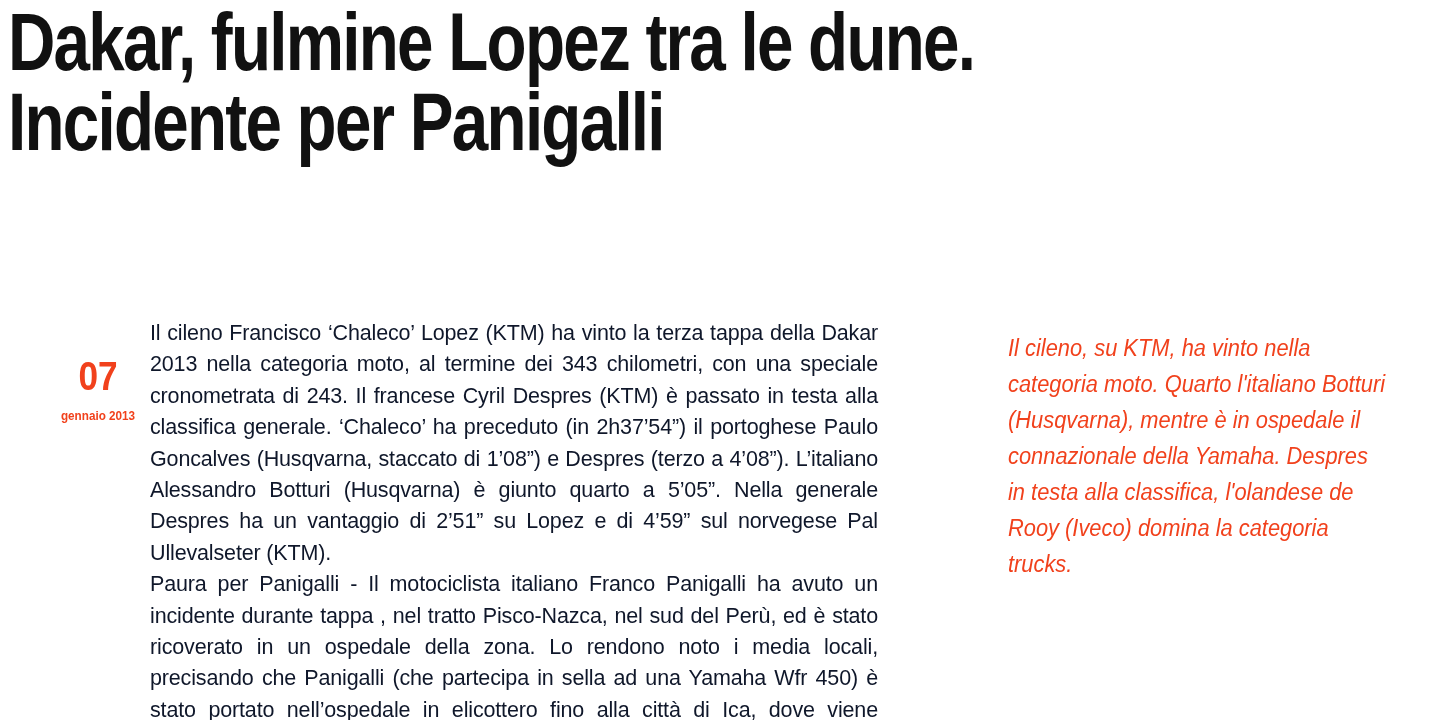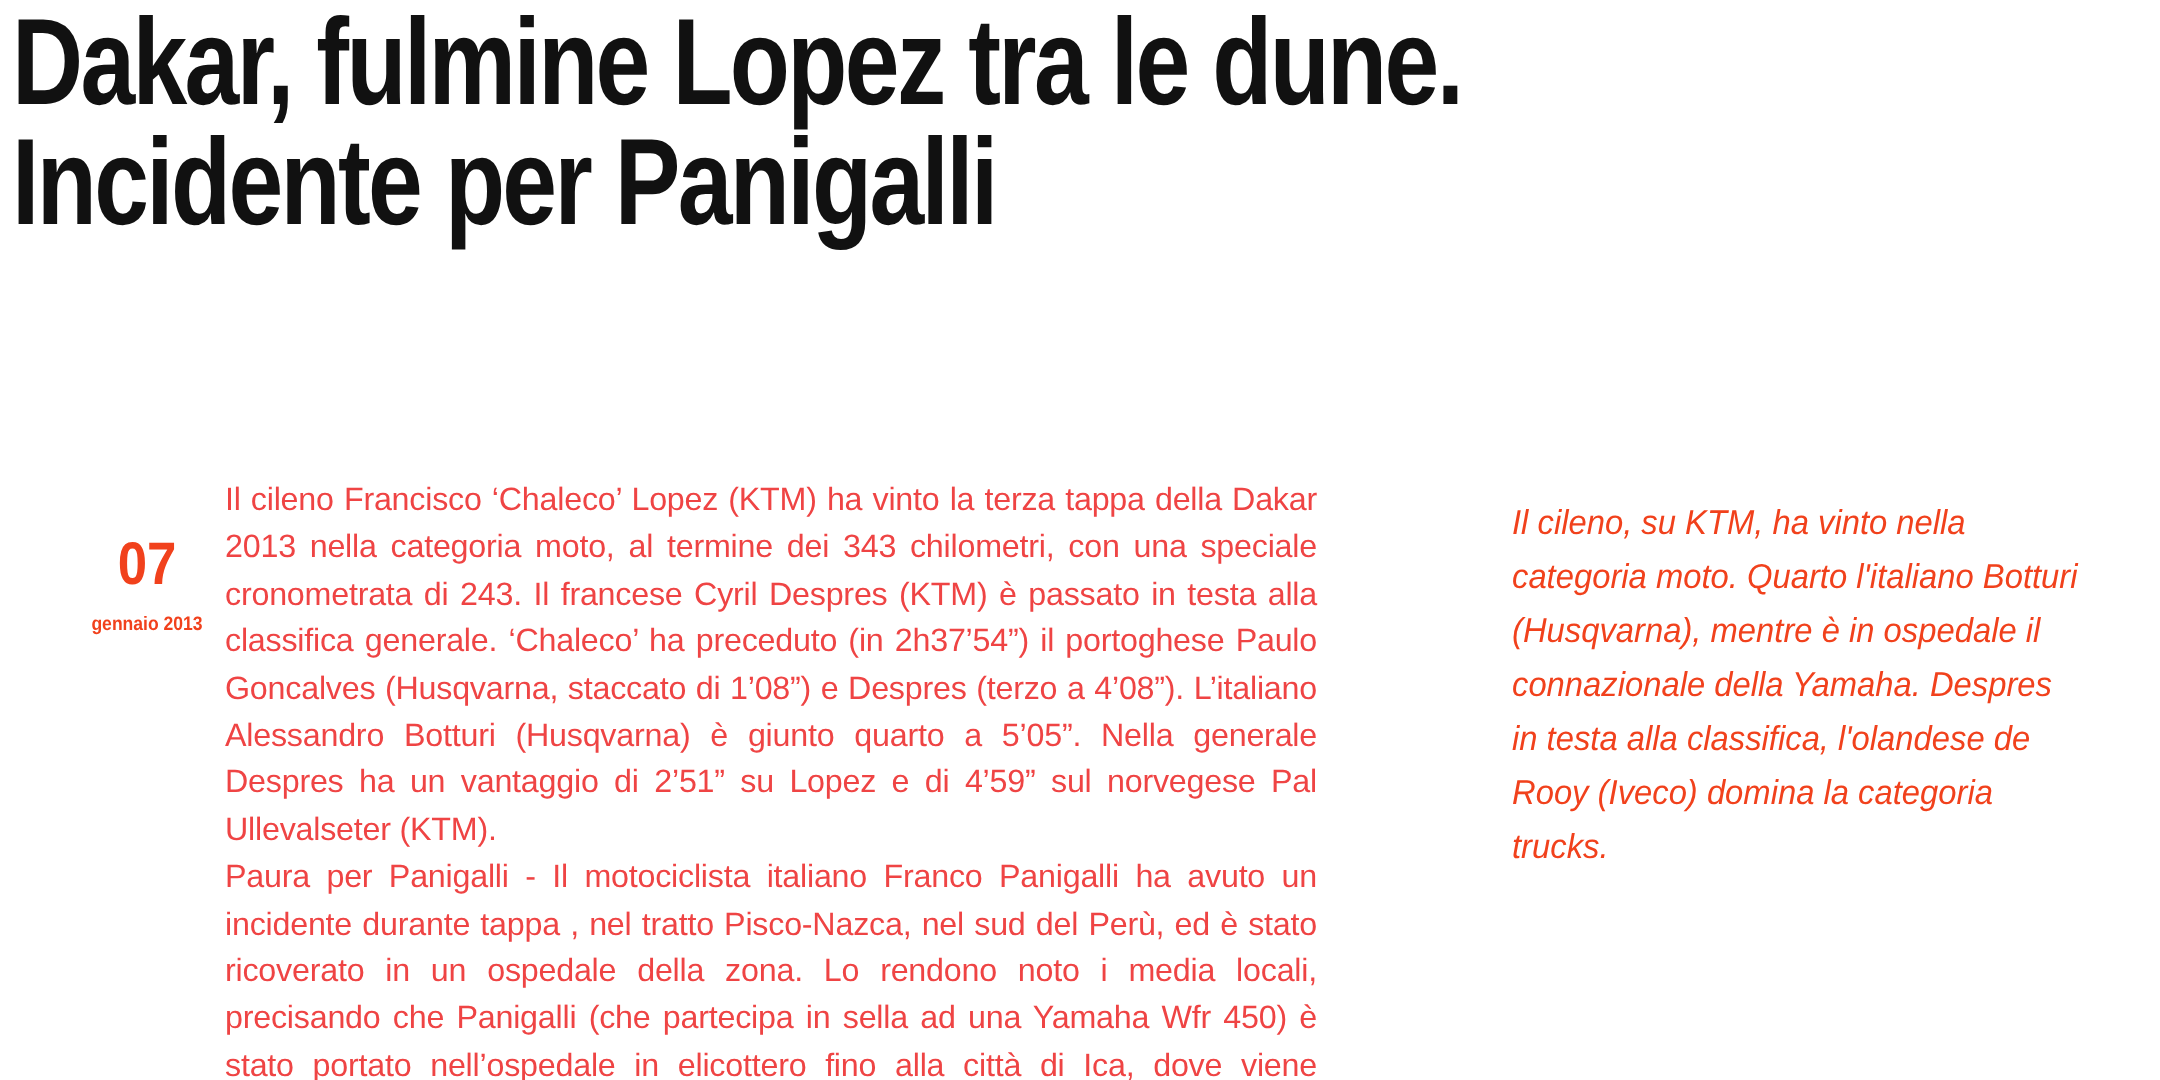--- a/index.html
+++ b/index.html
@@ -79,21 +79,21 @@
     position: absolute;
     left: 150px;
     top: 0;
     width: 728px;
   }
   .main-col p {
     margin: 0;
     font-size: 21.5px;
     line-height: 31.4px;
     text-align: justify;
-    color: #ef4444;
+    color: #0f172a;
     letter-spacing: -0.15px;
   }
   .main-col p.first {
     text-indent: 0;
   }
 
   .side-col {
     position: absolute;
     left: 1008px;
     top: 12px;

